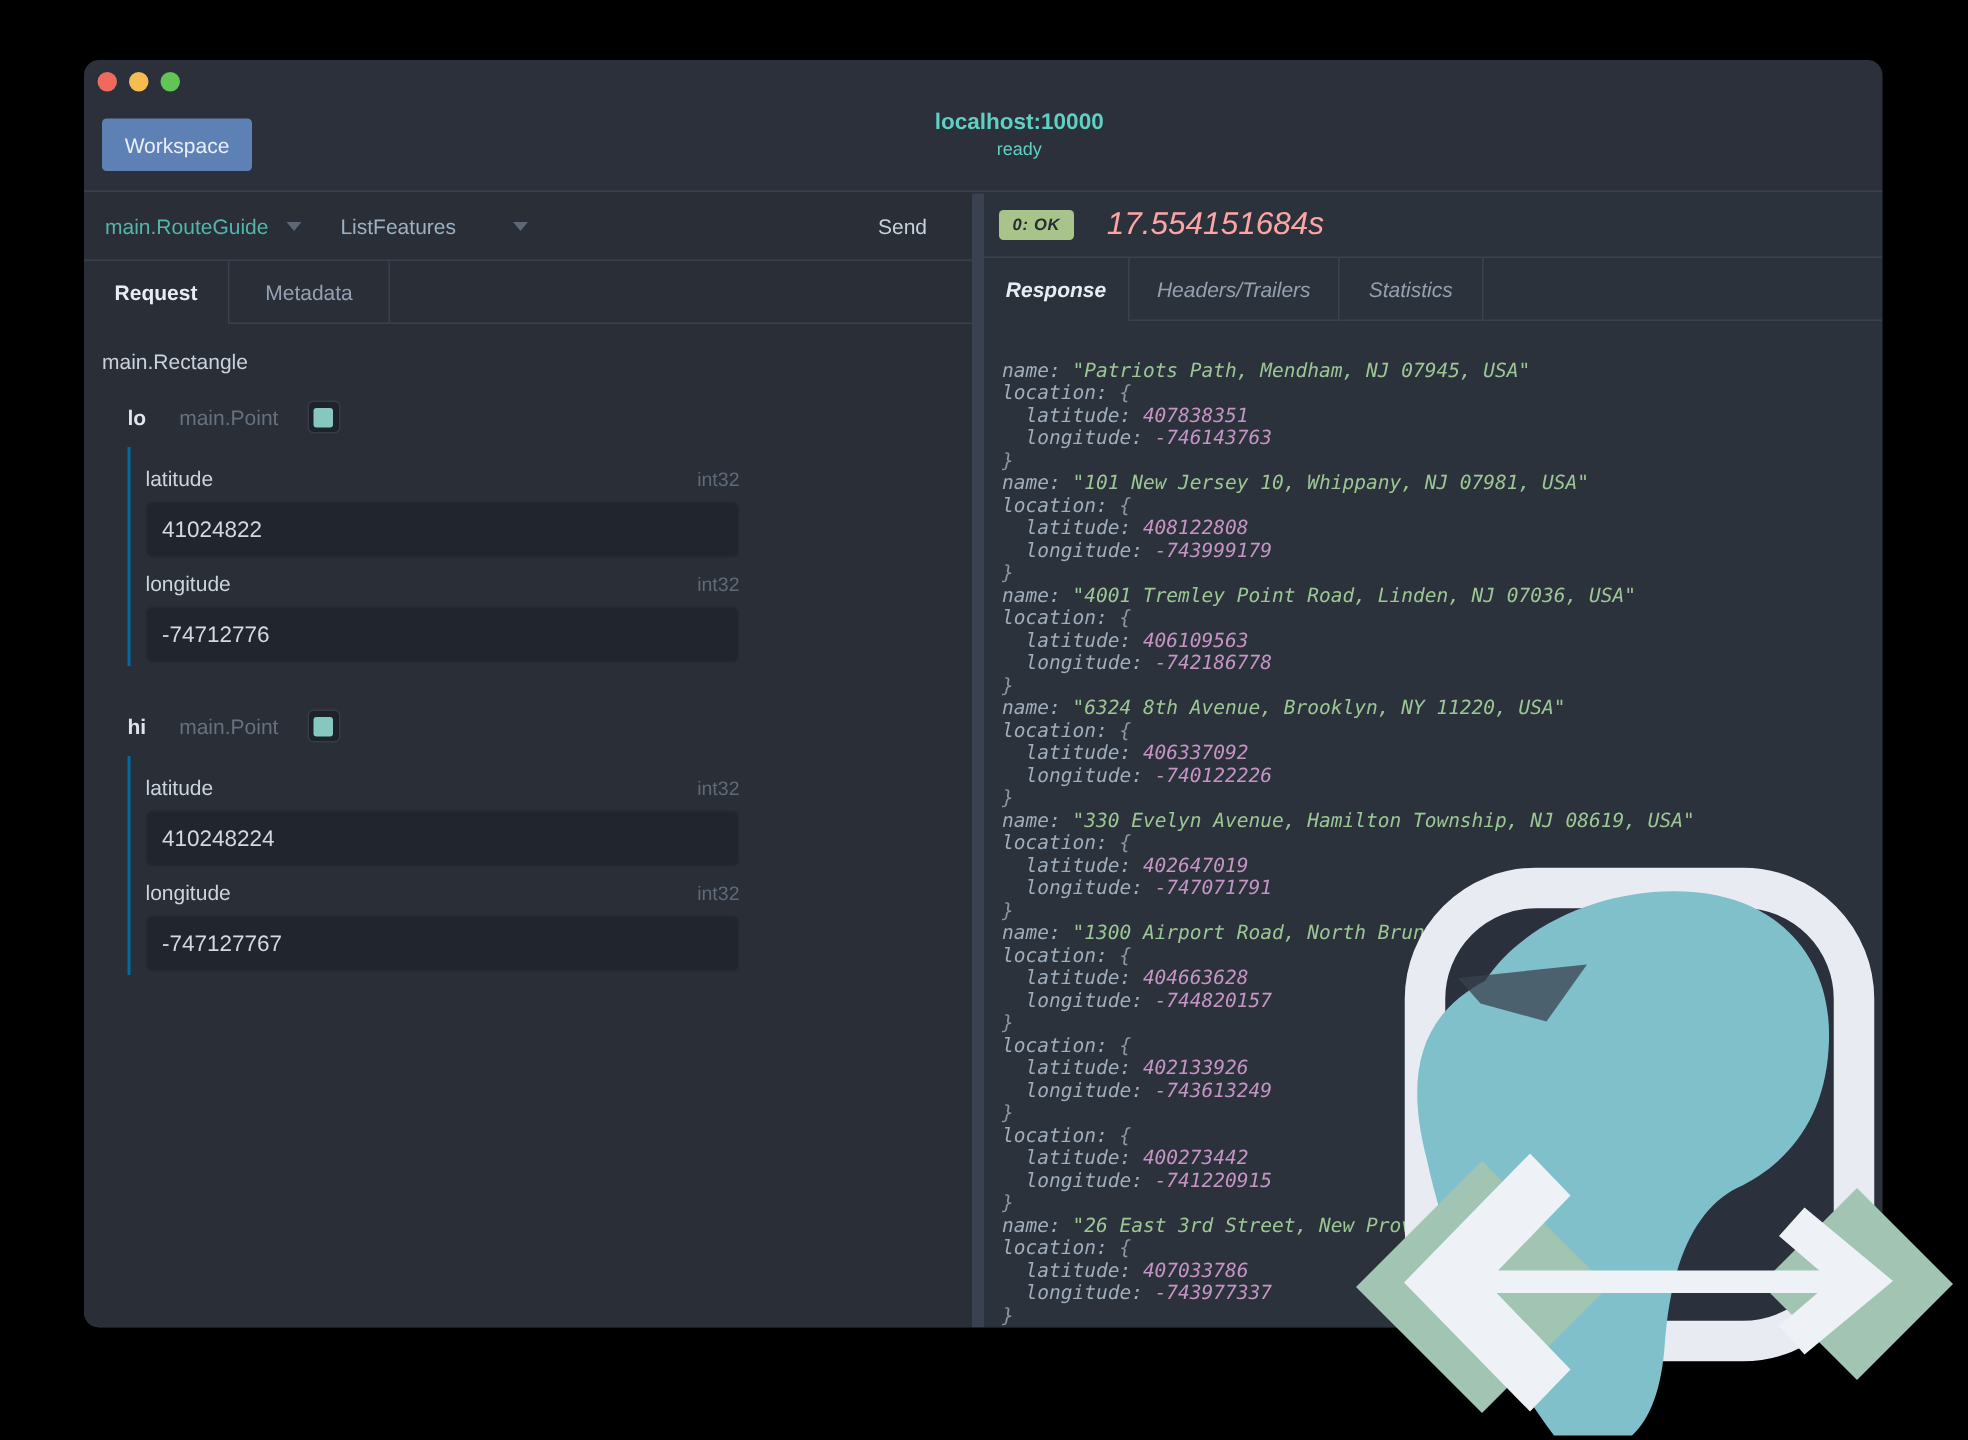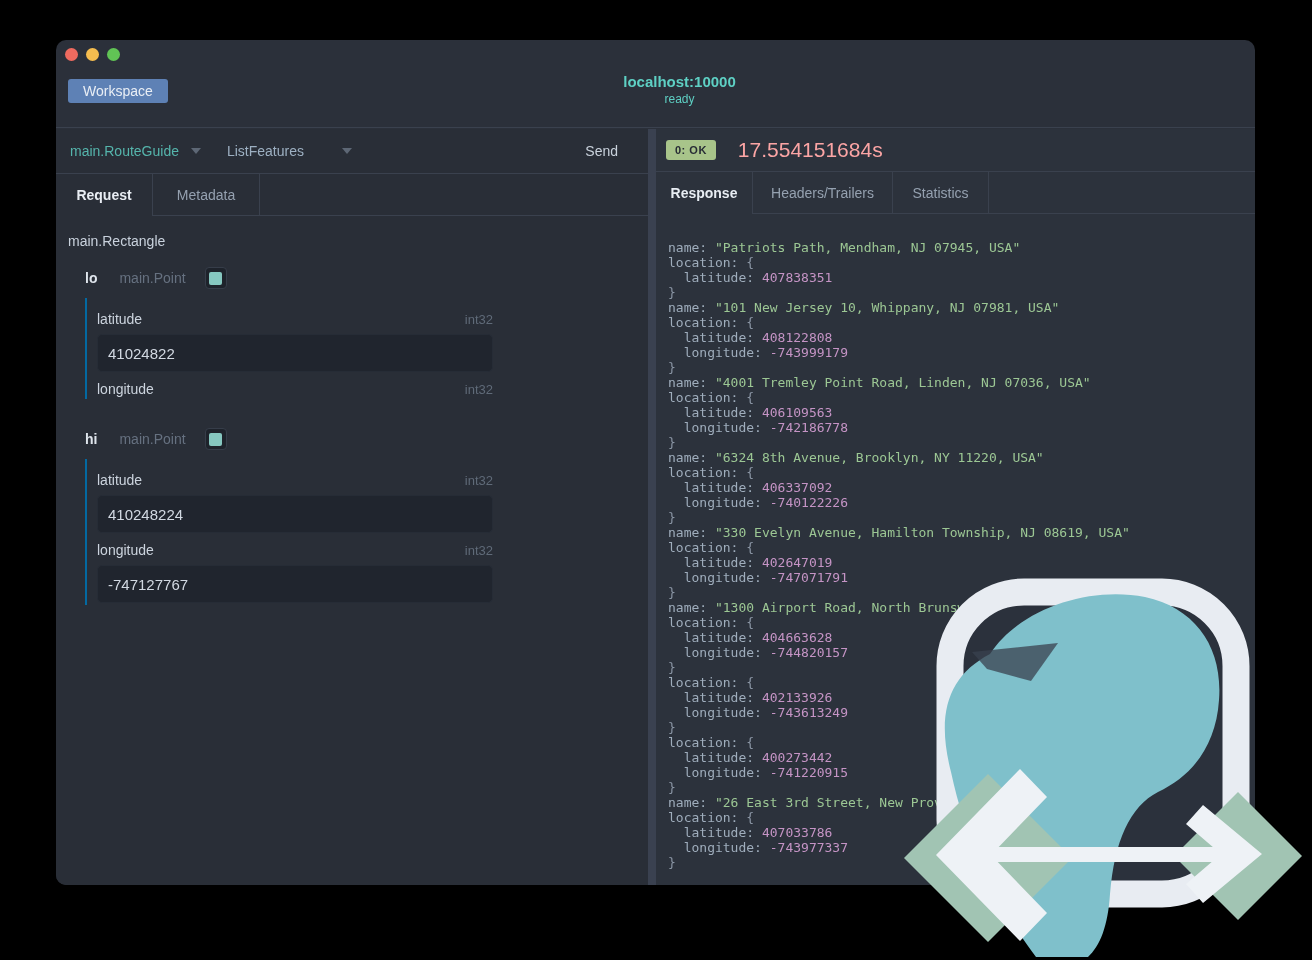--- a/index.html
+++ b/index.html
@@ -12,32 +12,32 @@
   
   .titlebar { position:relative; height:27px; }
   .traffic { position:absolute; top:8px; left:9px; display:flex; gap:8px; }
   .tl { width:13px; height:13px; border-radius:50%; }
   .tl.red{ background:#ee6a5f; } .tl.yellow{ background:#f5bd4f; } .tl.green{ background:#61c455; }
   .win-title { position:absolute; top:6px; left:0; right:0; text-align:center;
                color:#99a3af; font-size:13px; font-weight:bold; }
 
   
   .header { position:relative; height:61px; border-bottom:1px solid #3a414e; }
-  .workspace-btn { position:absolute; left:12px; top:12px; width:100px; height:24px;
+  .workspace-btn { position:absolute; left:12px; top:12px; width:100px; height:35px;
                    background:#5e81b5; color:#e9eef5; border:none; border-radius:3px;
                    font-size:14px; font-family:inherit; }
   .conn { position:absolute; left:0; right:0; top:6px; text-align:center;padding-left:48px; }
   .conn .addr { color:#5ed0c4; font-size:15px; font-weight:bold; }
   .conn .state { color:#5ed0c4; font-size:12px; margin-top:2px; }
 
   
   .main { position:absolute; top:89px; bottom:0; left:0; right:0; display:flex; }
   .left-panel  { width:592px; background:#292e37; display:flex; flex-direction:column; }
   .split { width:8px; background:#3a4150; cursor:col-resize; }
-  .right-panel { flex:1; background:#2c323c; display:flex; flex-direction:column; overflow:hidden; }
+  .right-panel { flex:1; background:#2c323c; display:flex; flex-direction:column; overflow:hidden;font-style:italic; }
 
   .bar { height:45px; border-bottom:1px solid #3a414e; display:flex; align-items:center; }
   .svc-label { color:#55b5ac; font-size:14px; margin-left:14px; }
   .mth-label { color:#9db0c2; font-size:14px; margin-left:26px; }
   .chev { width:0; height:0; border-left:5px solid transparent; border-right:5px solid transparent;
           border-top:6px solid #5d6775; margin-left:12px; }
   .chev.m2 { margin-left:38px; }
   .send-btn { margin-left:auto; margin-right:30px; background:none; border:none;
               color:#c9d2dc; font-size:14px; font-family:inherit; }
 
@@ -135,20 +135,21 @@
           <div class="point-body">
             <div class="frow">
               <span class="flabel">latitude</span>
               <span class="fkind">int32</span>
             </div>
             <input class="finput" value="41024822" style="">
             <div class="frow">
               <span class="flabel">longitude</span>
               <span class="fkind">int32</span>
             </div>
+            <input class="finput" value="-74712776" style="">
           </div>
         </div>
 
         <div class="point-group" style="margin-top:28px;">
           <div class="point-header">
             <span class="fname">hi</span>
             <span class="ftype">main.Point</span>
             <span class="checkbox">
               <span class="checkbox-inner"></span>
             </span>
@@ -181,20 +182,21 @@
         <div class="tab w-resp active">Response</div>
         <div class="tab w-head">Headers/Trailers</div>
         <div class="tab w-stat">Statistics</div>
         <div class="tab-fill"></div>
       </div>
 
       <div class="response-scroll">
           <div class="rline"><span class="tok-k">name: </span><span class="tok-s">"Patriots Path, Mendham, NJ 07945, USA"</span></div>
           <div class="rline"><span class="tok-k">location: </span><span class="tok-b">{</span></div>
           <div class="rline"><span class="tok-k">  latitude: </span><span class="tok-n">407838351</span></div>
+          <div class="rline"><span class="tok-k">  longitude: </span><span class="tok-n">-746143763</span></div>
           <div class="rline"><span class="tok-b">}</span></div>
           <div class="rline"><span class="tok-k">name: </span><span class="tok-s">"101 New Jersey 10, Whippany, NJ 07981, USA"</span></div>
           <div class="rline"><span class="tok-k">location: </span><span class="tok-b">{</span></div>
           <div class="rline"><span class="tok-k">  latitude: </span><span class="tok-n">408122808</span></div>
           <div class="rline"><span class="tok-k">  longitude: </span><span class="tok-n">-743999179</span></div>
           <div class="rline"><span class="tok-b">}</span></div>
           <div class="rline"><span class="tok-k">name: </span><span class="tok-s">"4001 Tremley Point Road, Linden, NJ 07036, USA"</span></div>
           <div class="rline"><span class="tok-k">location: </span><span class="tok-b">{</span></div>
           <div class="rline"><span class="tok-k">  latitude: </span><span class="tok-n">406109563</span></div>
           <div class="rline"><span class="tok-k">  longitude: </span><span class="tok-n">-742186778</span></div>

